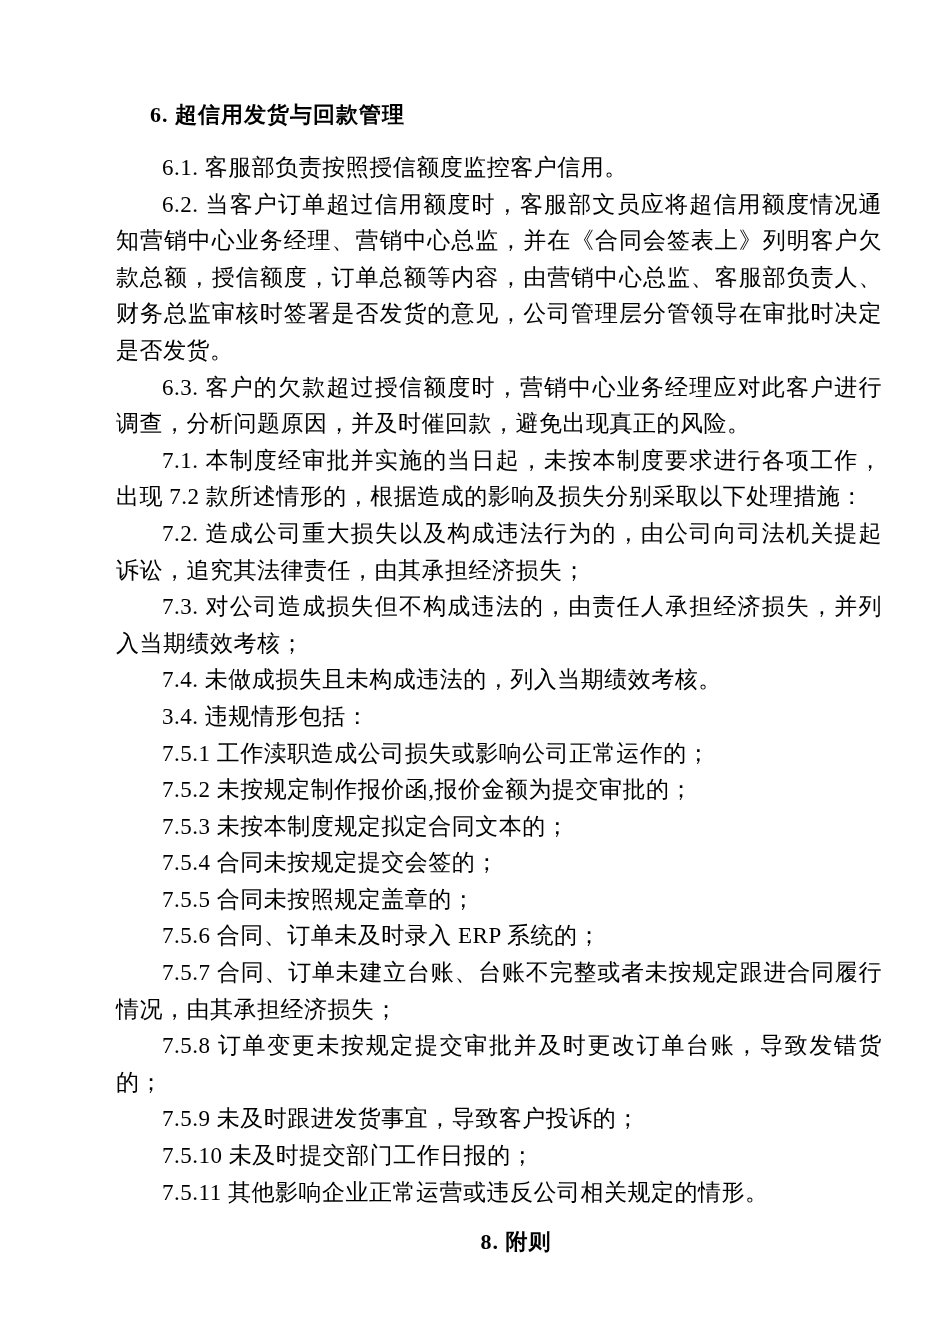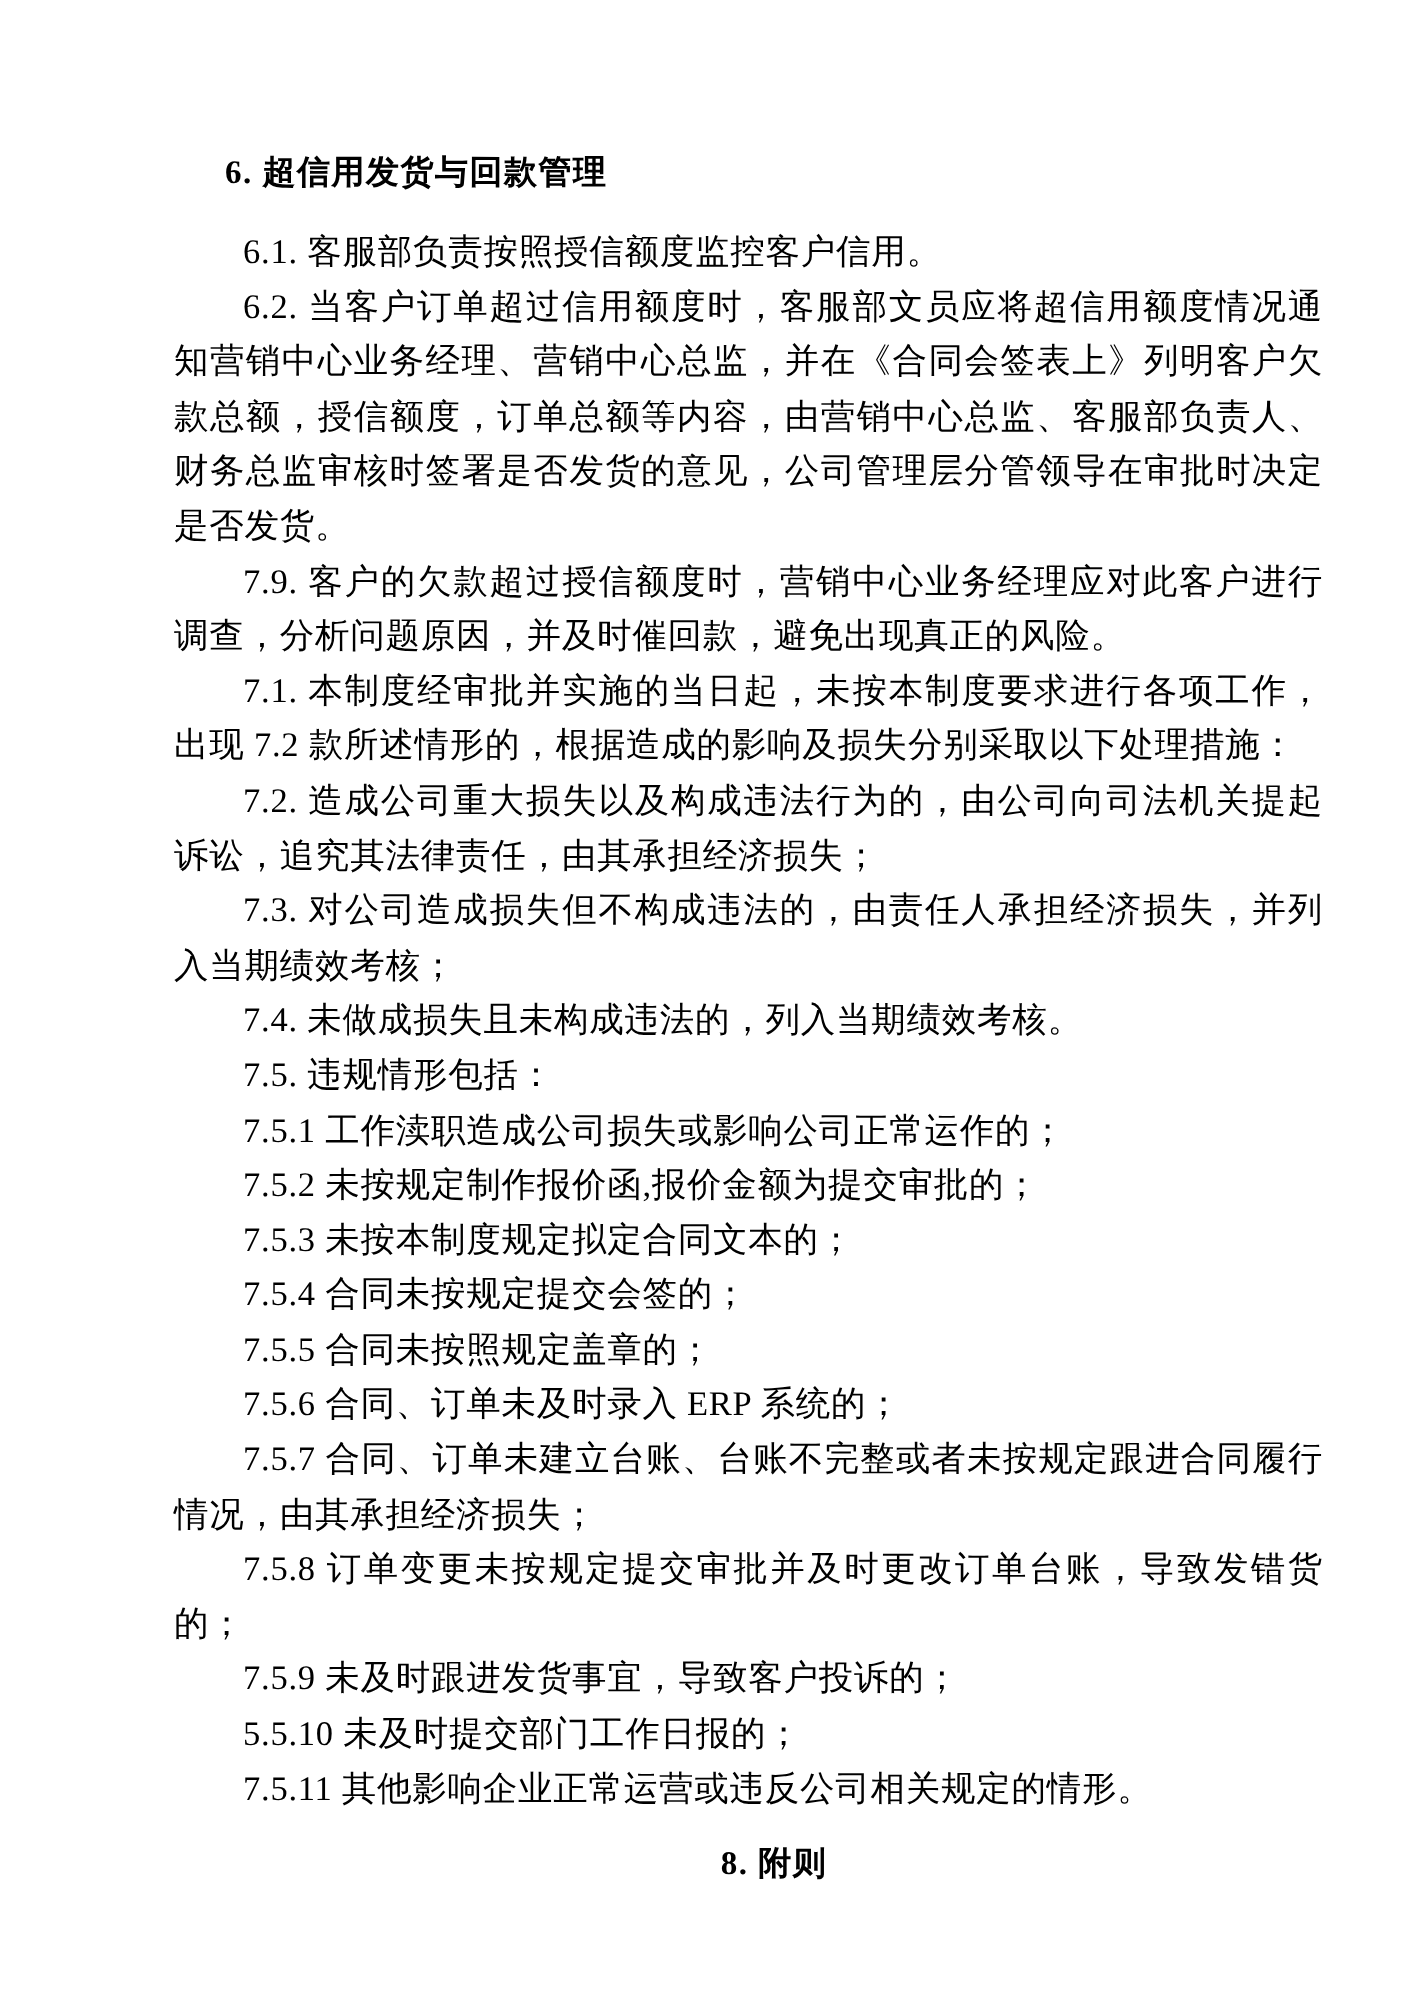--- a/index.html
+++ b/index.html
@@ -50,36 +50,36 @@
 </head>
 <body>
 
 <div class="page">
   <div class="content">
 
     <h2 class="doc-heading first">6. 超信用发货与回款管理</h2>
 
     <p class="doc-para">6.1. 客服部负责按照授信额度监控客户信用。</p>
     <p class="doc-para">6.2. 当客户订单超过信用额度时，客服部文员应将超信用额度情况通知营销中心业务经理、营销中心总监，并在《合同会签表上》列明客户欠款总额，授信额度，订单总额等内容，由营销中心总监、客服部负责人、财务总监审核时签署是否发货的意见，公司管理层分管领导在审批时决定是否发货。</p>
-    <p class="doc-para">7.9. 客户的欠款超过授信额度时，营销中心业务经理应对此客户进行调查，分析问题原因，并及时催回款，避免出现真正的风险。</p>
+    <p class="doc-para">6.3. 客户的欠款超过授信额度时，营销中心业务经理应对此客户进行调查，分析问题原因，并及时催回款，避免出现真正的风险。</p>
 
 
     <p class="doc-para">7.1. 本制度经审批并实施的当日起，未按本制度要求进行各项工作，出现 7.2 款所述情形的，根据造成的影响及损失分别采取以下处理措施：</p>
     <p class="doc-para">7.2. 造成公司重大损失以及构成违法行为的，由公司向司法机关提起诉讼，追究其法律责任，由其承担经济损失；</p>
     <p class="doc-para">7.3. 对公司造成损失但不构成违法的，由责任人承担经济损失，并列入当期绩效考核；</p>
     <p class="doc-para">7.4. 未做成损失且未构成违法的，列入当期绩效考核。</p>
-    <p class="doc-para">7.5. 违规情形包括：</p>
+    <p class="doc-para">3.4. 违规情形包括：</p>
     <p class="doc-para">7.5.1 工作渎职造成公司损失或影响公司正常运作的；</p>
     <p class="doc-para">7.5.2 未按规定制作报价函,报价金额为提交审批的；</p>
     <p class="doc-para">7.5.3 未按本制度规定拟定合同文本的；</p>
     <p class="doc-para">7.5.4 合同未按规定提交会签的；</p>
     <p class="doc-para">7.5.5 合同未按照规定盖章的；</p>
     <p class="doc-para">7.5.6 合同、订单未及时录入 ERP 系统的；</p>
     <p class="doc-para">7.5.7 合同、订单未建立台账、台账不完整或者未按规定跟进合同履行情况，由其承担经济损失；</p>
     <p class="doc-para">7.5.8 订单变更未按规定提交审批并及时更改订单台账，导致发错货的；</p>
     <p class="doc-para">7.5.9 未及时跟进发货事宜，导致客户投诉的；</p>
-    <p class="doc-para">5.5.10 未及时提交部门工作日报的；</p>
+    <p class="doc-para">7.5.10 未及时提交部门工作日报的；</p>
     <p class="doc-para">7.5.11 其他影响企业正常运营或违反公司相关规定的情形。</p>
 
     <h2 class="doc-heading last">8. 附则</h2>
 
   </div>
 </div>
 
 </body></html>

